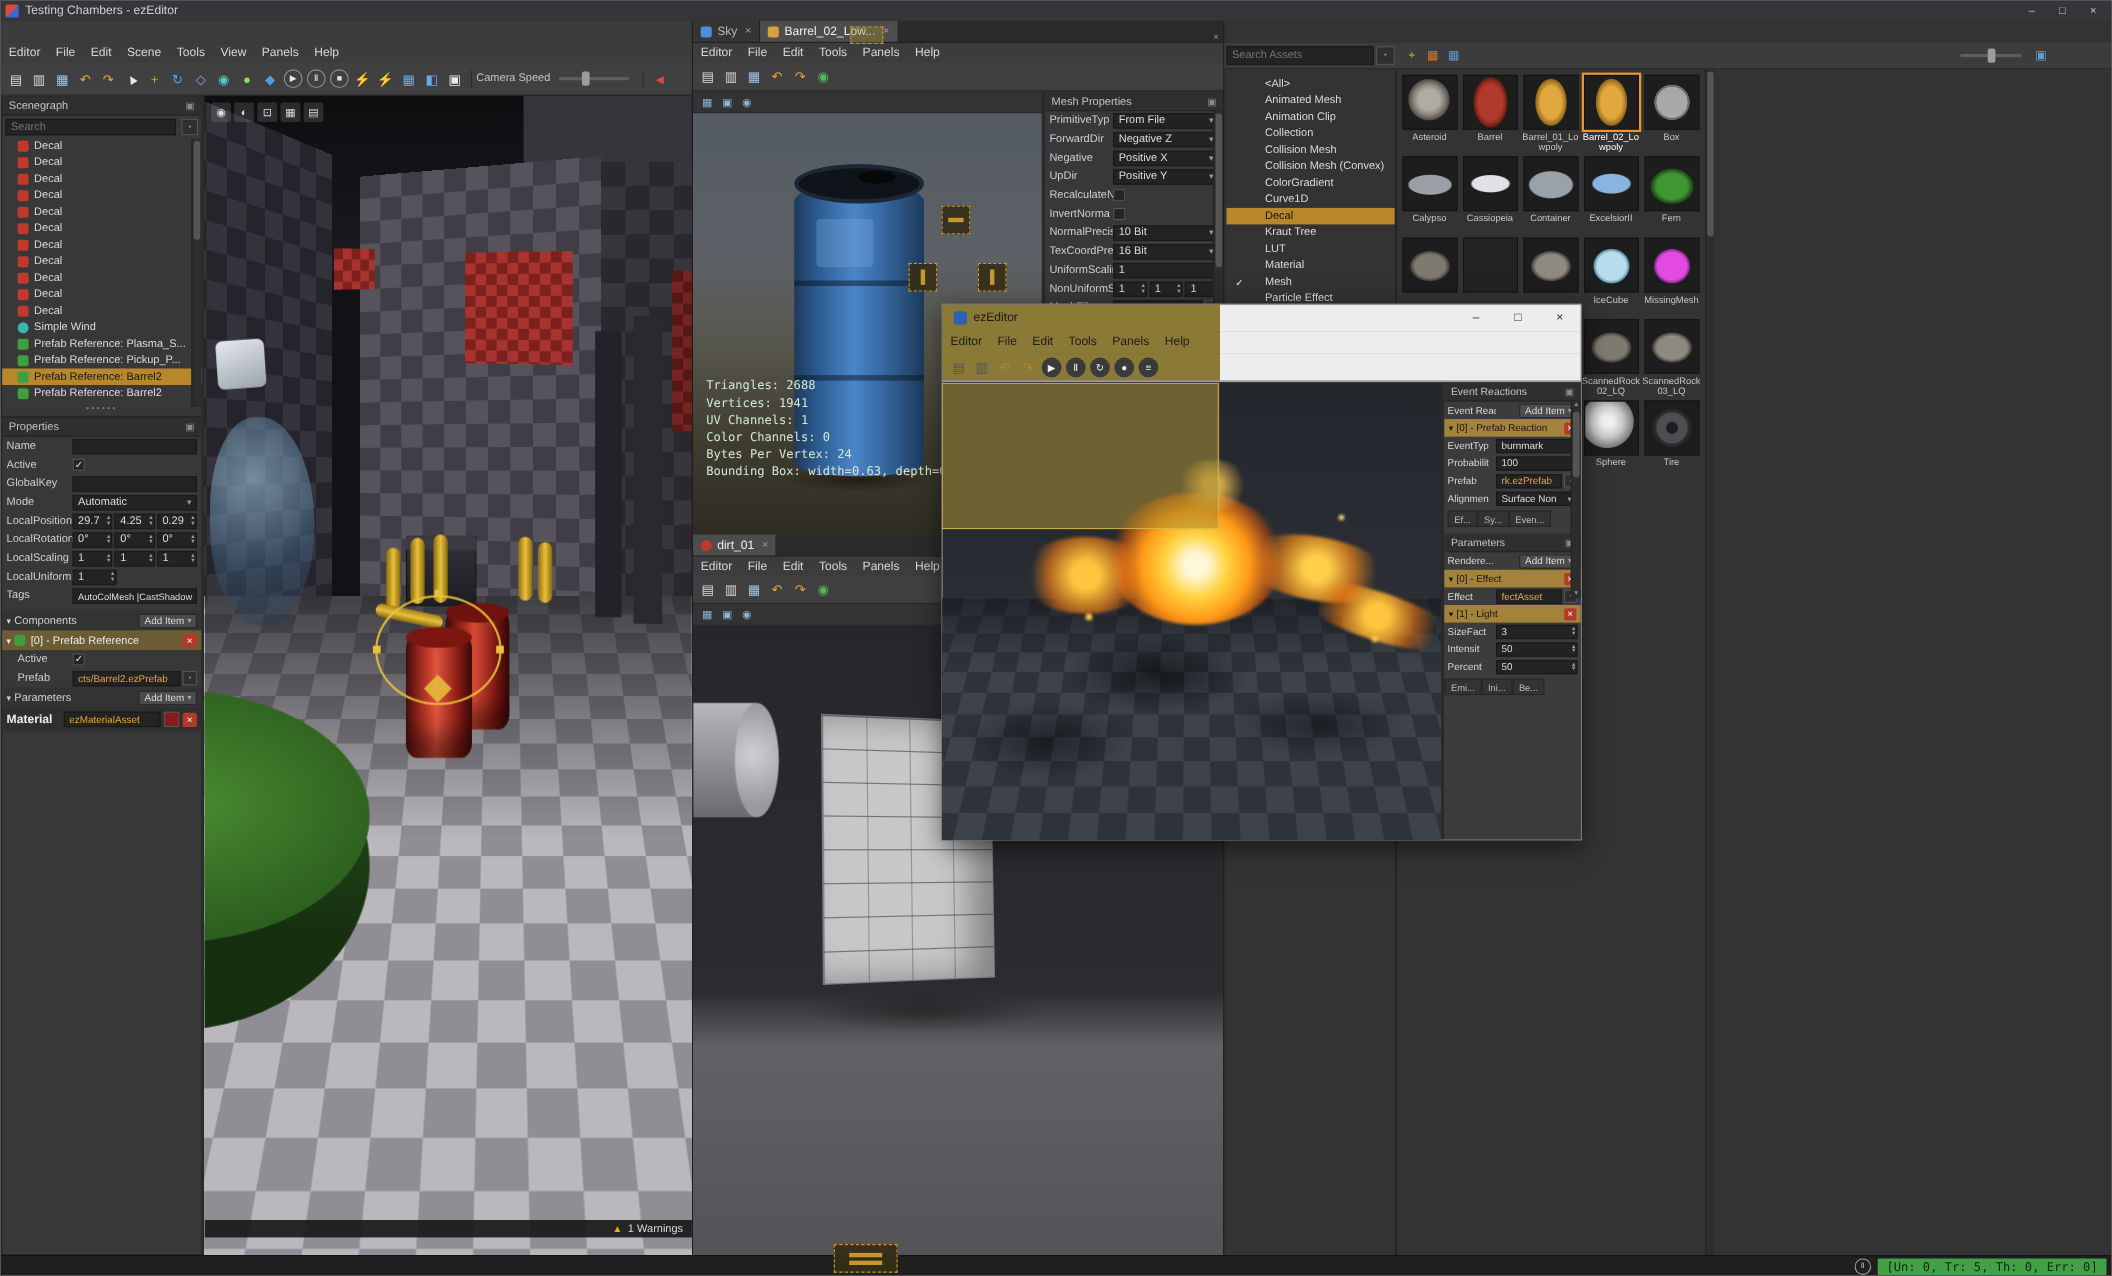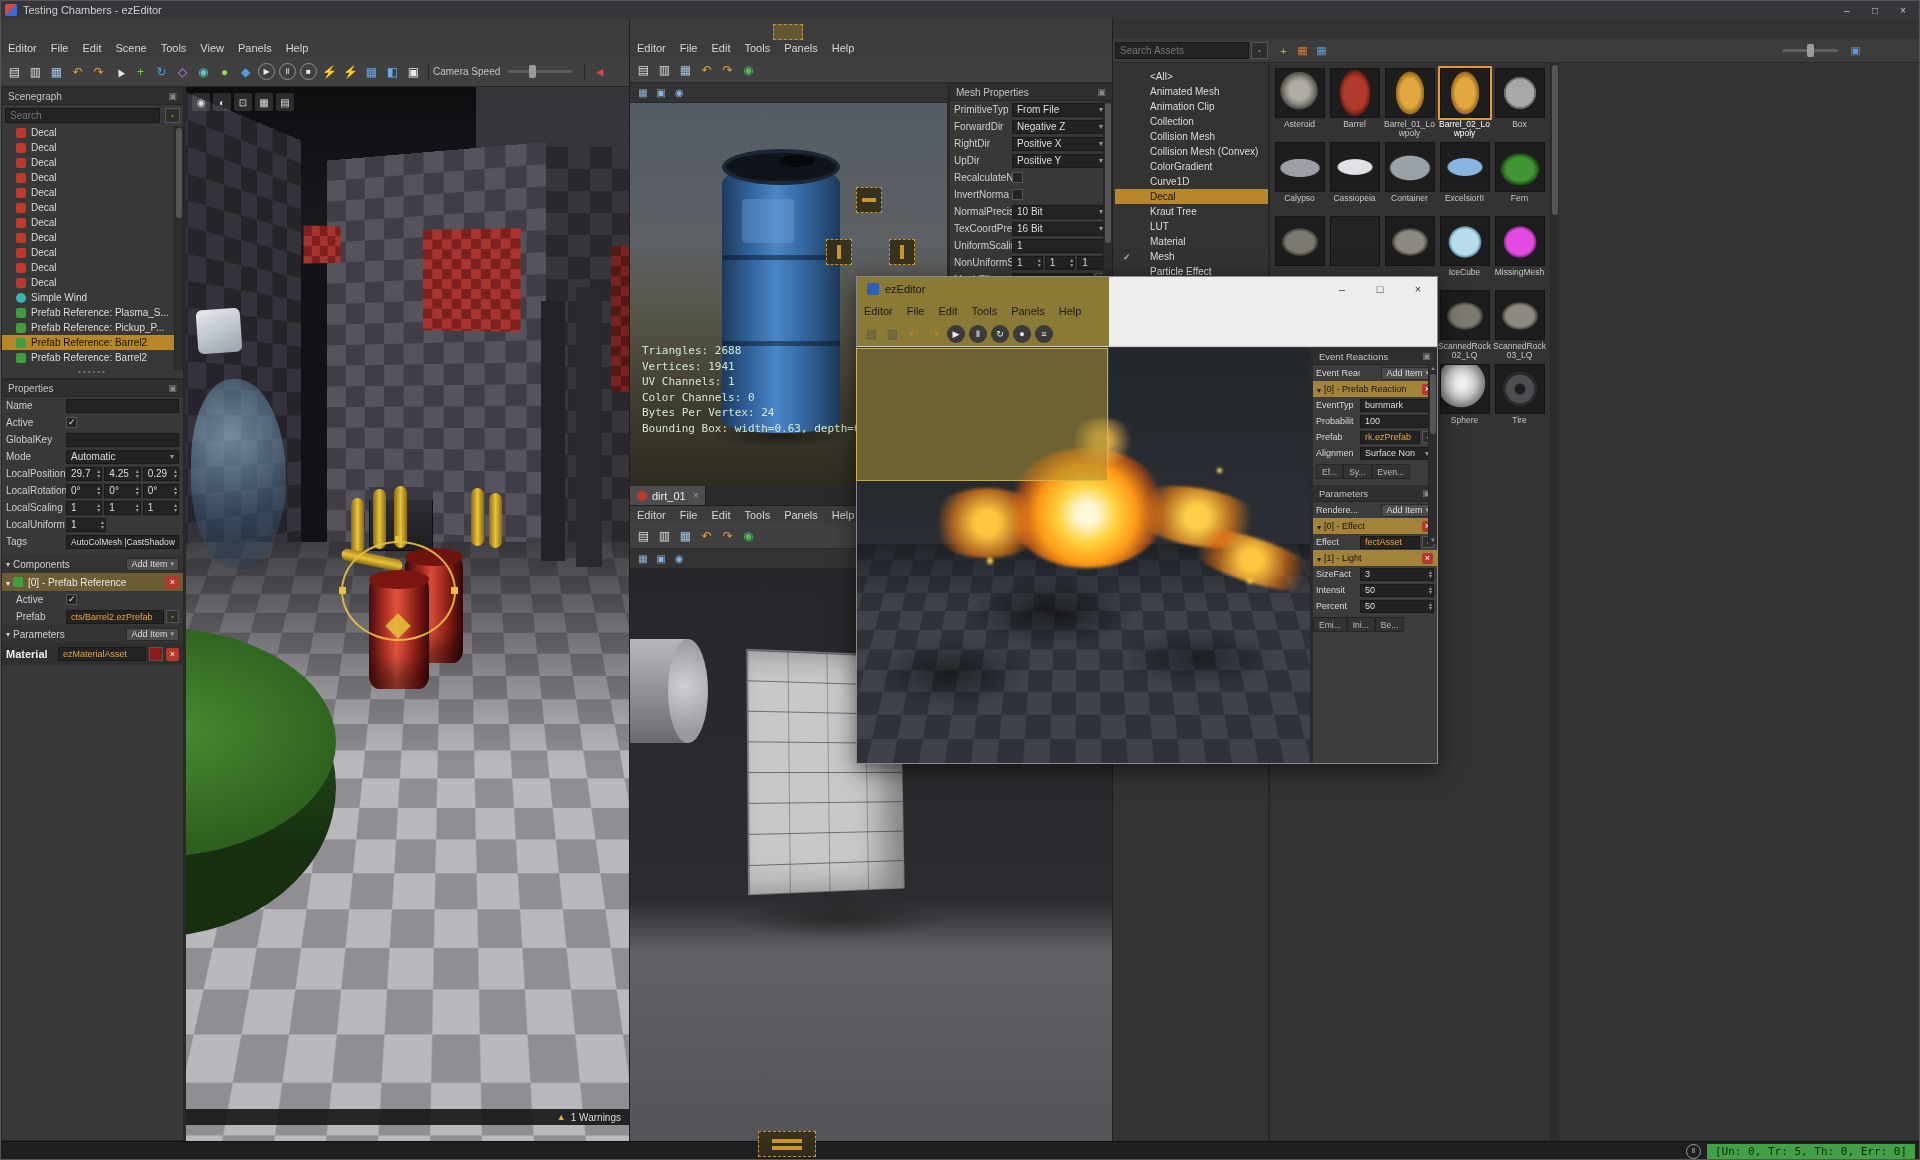--- a/index.html
+++ b/index.html
@@ -512,20 +512,38 @@
         </div>
 
       <div class="abs flex" style="left:0;bottom:16px;width:443px;height:16px;background:rgba(22,22,22,.9);justify-content:flex-end;padding:0 8px">
         <span style="color:#e8b019;font-size:9px;margin-right:5px">▲</span>
         <span style="font-size:10px;color:#ddd">1 Warnings</span>
       </div>
     </div>
   </div>
 
   <div class="abs" style="left:628px;top:18px;width:483px;height:1122px;background:#3c3c3c;border-left:1px solid #1e1e1e">
+    <div class="tabbar abs" style="left:0;top:0;width:483px;height:20px">
+      <span style="display:flex;align-items:flex-end">
+
+          <div class="tab">
+            <span class="tico sky"></span>
+            <span>Sky</span>
+            <span class="tclose"></span>
+          </div>
+
+          <div class="tab active">
+            <span class="tico barrel"></span>
+            <span>Barrel_02_Low...</span>
+            <span class="tclose"></span>
+          </div>
+        </span>
+      <span class="sp"></span>
+      <span class="cornbtn ic-x" style="margin-right:5px"></span>
+    </div>
     <div class="menubar abs" style="left:0;top:20px;width:483px;height:18px">
       <span style="display:flex">
 
       <span class="mi">Editor</span>
           <span class="mi">File</span>
           <span class="mi">Edit</span>
           <span class="mi">Tools</span>
           <span class="mi">Panels</span>
           <span class="mi">Help</span>
         </span>
@@ -598,21 +616,21 @@
             <span>From File</span>
           </span>
         </div>
       <div class="prow">
           <span class="plbl" style="width:58px">ForwardDir</span>
           <span class="field dd">
             <span>Negative Z</span>
           </span>
         </div>
       <div class="prow">
-          <span class="plbl" style="width:58px">RightDir</span>
+          <span class="plbl" style="width:58px">Negative</span>
           <span class="field dd">
             <span>Positive X</span>
           </span>
         </div>
       <div class="prow">
           <span class="plbl" style="width:58px">UpDir</span>
           <span class="field dd">
             <span>Positive Y</span>
           </span>
         </div>

